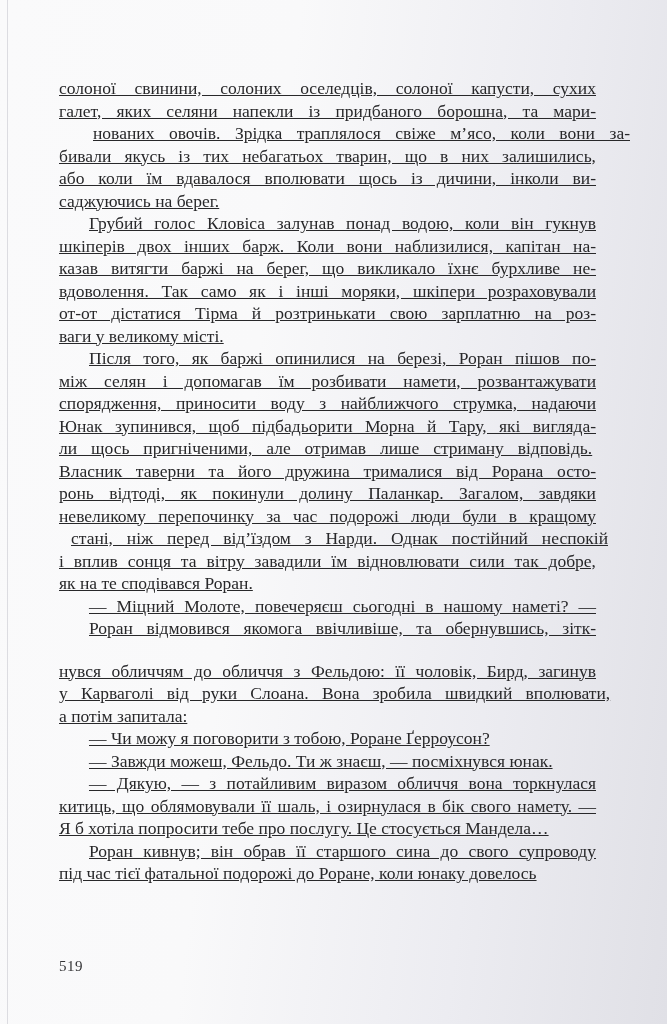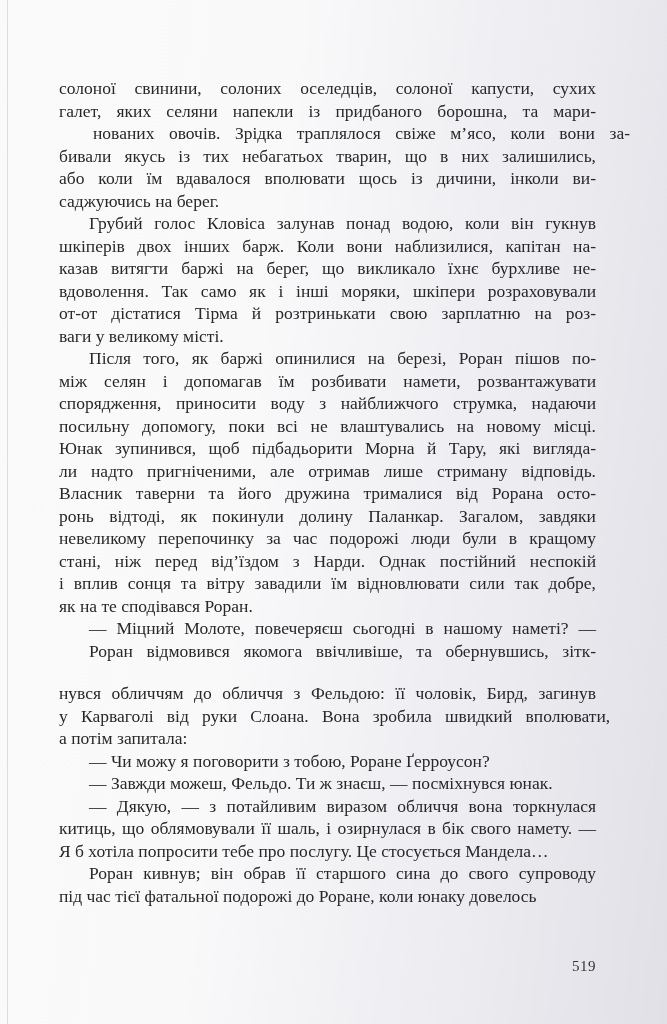--- a/index.html
+++ b/index.html
@@ -14,25 +14,26 @@
     background:rgba(185,185,192,.45);
   }
   .page-text{
     position:absolute;left:59px;top:77px;width:537px;
     color:#28282a;font-size:17.5px;line-height:22.5px;
   }
   .para{margin:0}
   .line{
     white-space:nowrap;height:22.5px;overflow:visible;
     text-rendering:optimizeLegibility;
+    text-decoration:underline;
   }
   .indent{padding-left:30px}
   .page-number{
     position:absolute;left:59px;top:958px;width:537px;
-    text-align:right;font-size:15px;color:#343436;letter-spacing:.5px;
+    text-align:left;font-size:15px;color:#343436;letter-spacing:.5px;
   }
 </style>
 </head>
 <body>
 
 <div class="edge-line"></div>
 
 <div class="page-text">
     <div class="para">
       <div class="line" style="word-spacing: 14.266px;">солоної свинини, солоних оселедців, солоної капусти, сухих</div>
@@ -47,27 +48,26 @@
       <div class="line" style="word-spacing: 8.133px;">шкіперів двох інших барж. Коли вони наблизилися, капітан на-</div>
       <div class="line" style="word-spacing: 8.587px;">казав витягти баржі на берег, що викликало їхнє бурхливе не-</div>
       <div class="line" style="word-spacing: 8.367px;">вдоволення. Так само як і інші моряки, шкіпери розраховували</div>
       <div class="line" style="word-spacing: 9.729px;">от-от дістатися Тірма й розтринькати свою зарплатню на роз-</div>
       <div class="line">ваги у великому місті.</div>
     </div>
     <div class="para">
       <div class="line indent" style="word-spacing: 7.938px;">Після того, як баржі опинилися на березі, Роран пішов по-</div>
       <div class="line" style="word-spacing: 12.496px;">між селян і допомагав їм розбивати намети, розвантажувати</div>
       <div class="line" style="word-spacing: 10.164px;">спорядження, приносити воду з найближчого струмка, надаючи</div>
-      <div class="line" style="word-spacing: 8.23px;">посильну допомогу, поки всі не влаштувались на новому місці.</div>
       <div class="line" style="word-spacing: 7.99px;">Юнак зупинився, щоб підбадьорити Морна й Тару, які вигляда-</div>
-      <div class="line" style="word-spacing: 9.531px;">ли надто пригніченими, але отримав лише стриману відповідь.</div>
+      <div class="line" style="word-spacing: 9.531px;">ли щось пригніченими, але отримав лише стриману відповідь.</div>
       <div class="line" style="word-spacing: 9.322px;">Власник таверни та його дружина трималися від Рорана осто-</div>
       <div class="line" style="word-spacing: 10.993px;">ронь відтоді, як покинули долину Паланкар. Загалом, завдяки</div>
       <div class="line" style="word-spacing: 7.791px;">невеликому перепочинку за час подорожі люди були в кращому</div>
-      <div class="line" style="word-spacing: 9.469px;">стані, ніж перед від’їздом з Нарди. Однак постійний неспокій</div>
+      <div class="line" style="word-spacing: 9.469px; margin-left: 12px;">стані, ніж перед від’їздом з Нарди. Однак постійний неспокій</div>
       <div class="line" style="word-spacing: 5.527px;">і вплив сонця та вітру завадили їм відновлювати сили так добре,</div>
       <div class="line">як на те сподівався Роран.</div>
     </div>
     <div class="para">
       <div class="line indent" style="word-spacing: 5.561px;">— Міцний Молоте, повечеряєш сьогодні в нашому наметі? —</div>
     </div>
     <div class="para">
       <div class="line indent" style="word-spacing: 9.135px; text-align: center;">Роран відмовився якомога ввічливіше, та обернувшись, зітк-</div>
       <div class="line" style="word-spacing: 6.078px; margin-top: 20px;">нувся обличчям до обличчя з Фельдою: її чоловік, Бирд, загинув</div>
       <div class="line" style="word-spacing: 8.822px;">у Карваголі від руки Слоана. Вона зробила швидкий вполювати,</div>

